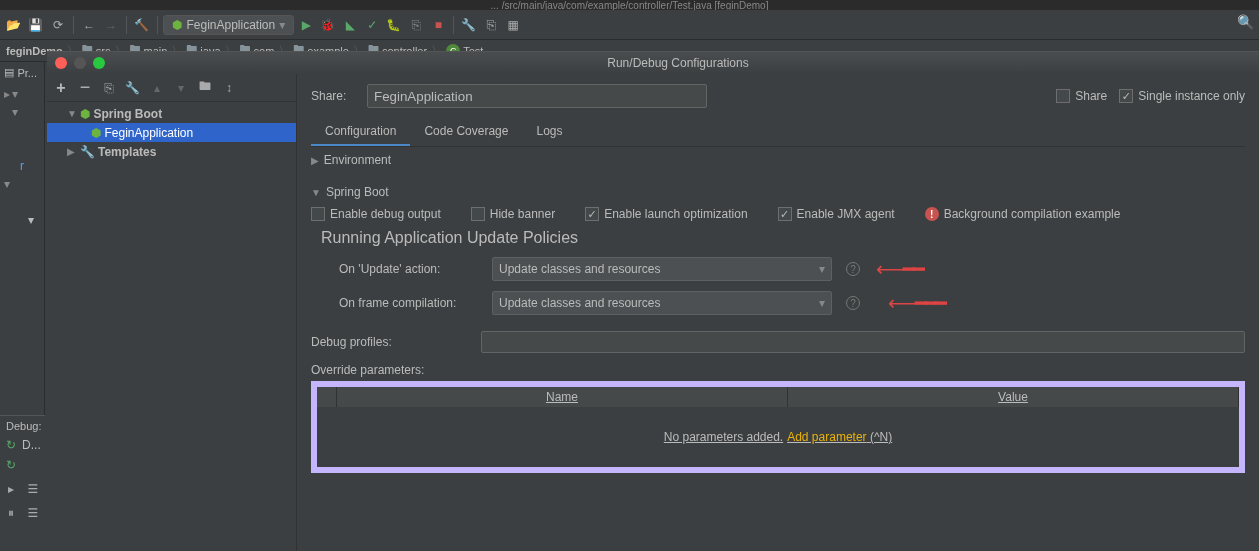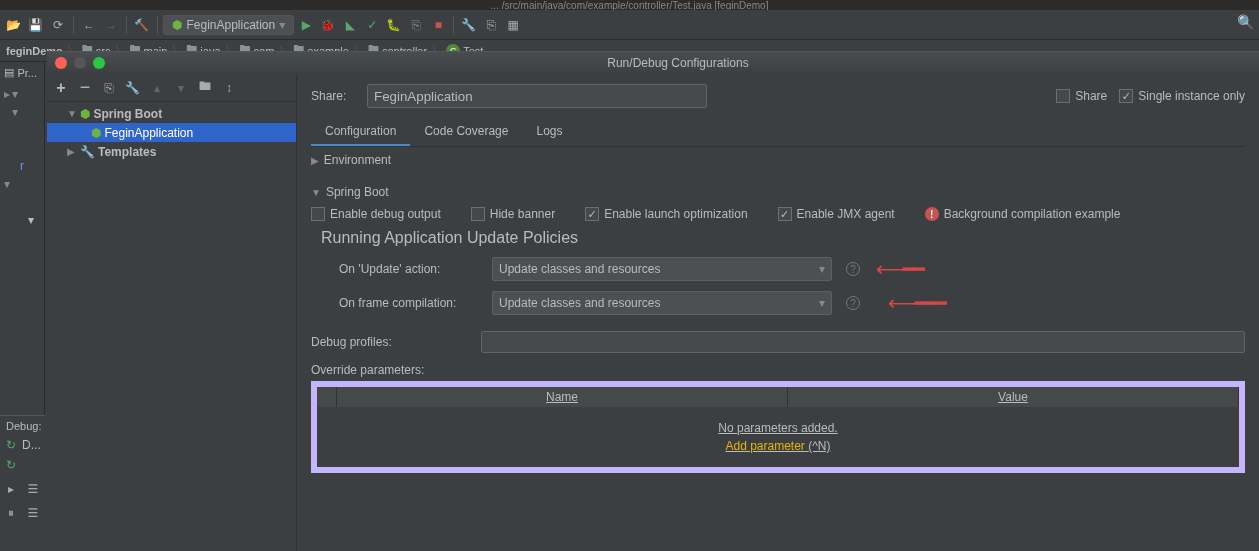--- a/index.html
+++ b/index.html
@@ -88,21 +88,21 @@
     .combo-arrow { color: #888; }
     .help-icon { width: 14px; height: 14px; border-radius: 50%; border: 1px solid #777; color: #777; display: inline-flex; align-items: center; justify-content: center; font-size: 10px; margin-left: 6px; }
     .red-arrow { color: #d44; font-size: 20px; margin-left: 8px; letter-spacing: -2px; }
     
     .warn-icon { width: 14px; height: 14px; border-radius: 50%; background: #c75450; color: white; display: inline-flex; align-items: center; justify-content: center; font-size: 10px; font-weight: bold; }
     
     .param-table { border: 6px solid #c4b5fd; margin-top: 4px; text-decoration: underline; }
     .param-hdr { display: flex; background: #45494a; height: 20px; }
     .param-col { flex: 1; text-align: center; padding: 3px; color: #bbb; border-right: 1px solid #323232; }
     .param-col:first-child { width: 20px; flex: 0; }
-    .param-body { height: 60px; display: flex; flex-direction: column; align-items: center; justify-content: center; gap: 4px; }
+    .param-body { height: 60px; display: flex; flex-direction: row; align-items: center; justify-content: center; gap: 4px; }
     .link { color: #eab308; cursor: pointer; }
     
     .search-btn { position: absolute; right: 4px; top: 14px; color: #aaa; font-size: 14px; }
   </style>
 </head>
 <body>
 
 <div class="top-bar">... /src/main/java/com/example/controller/Test.java [feginDemo]</div>
 
 <div class="toolbar">

